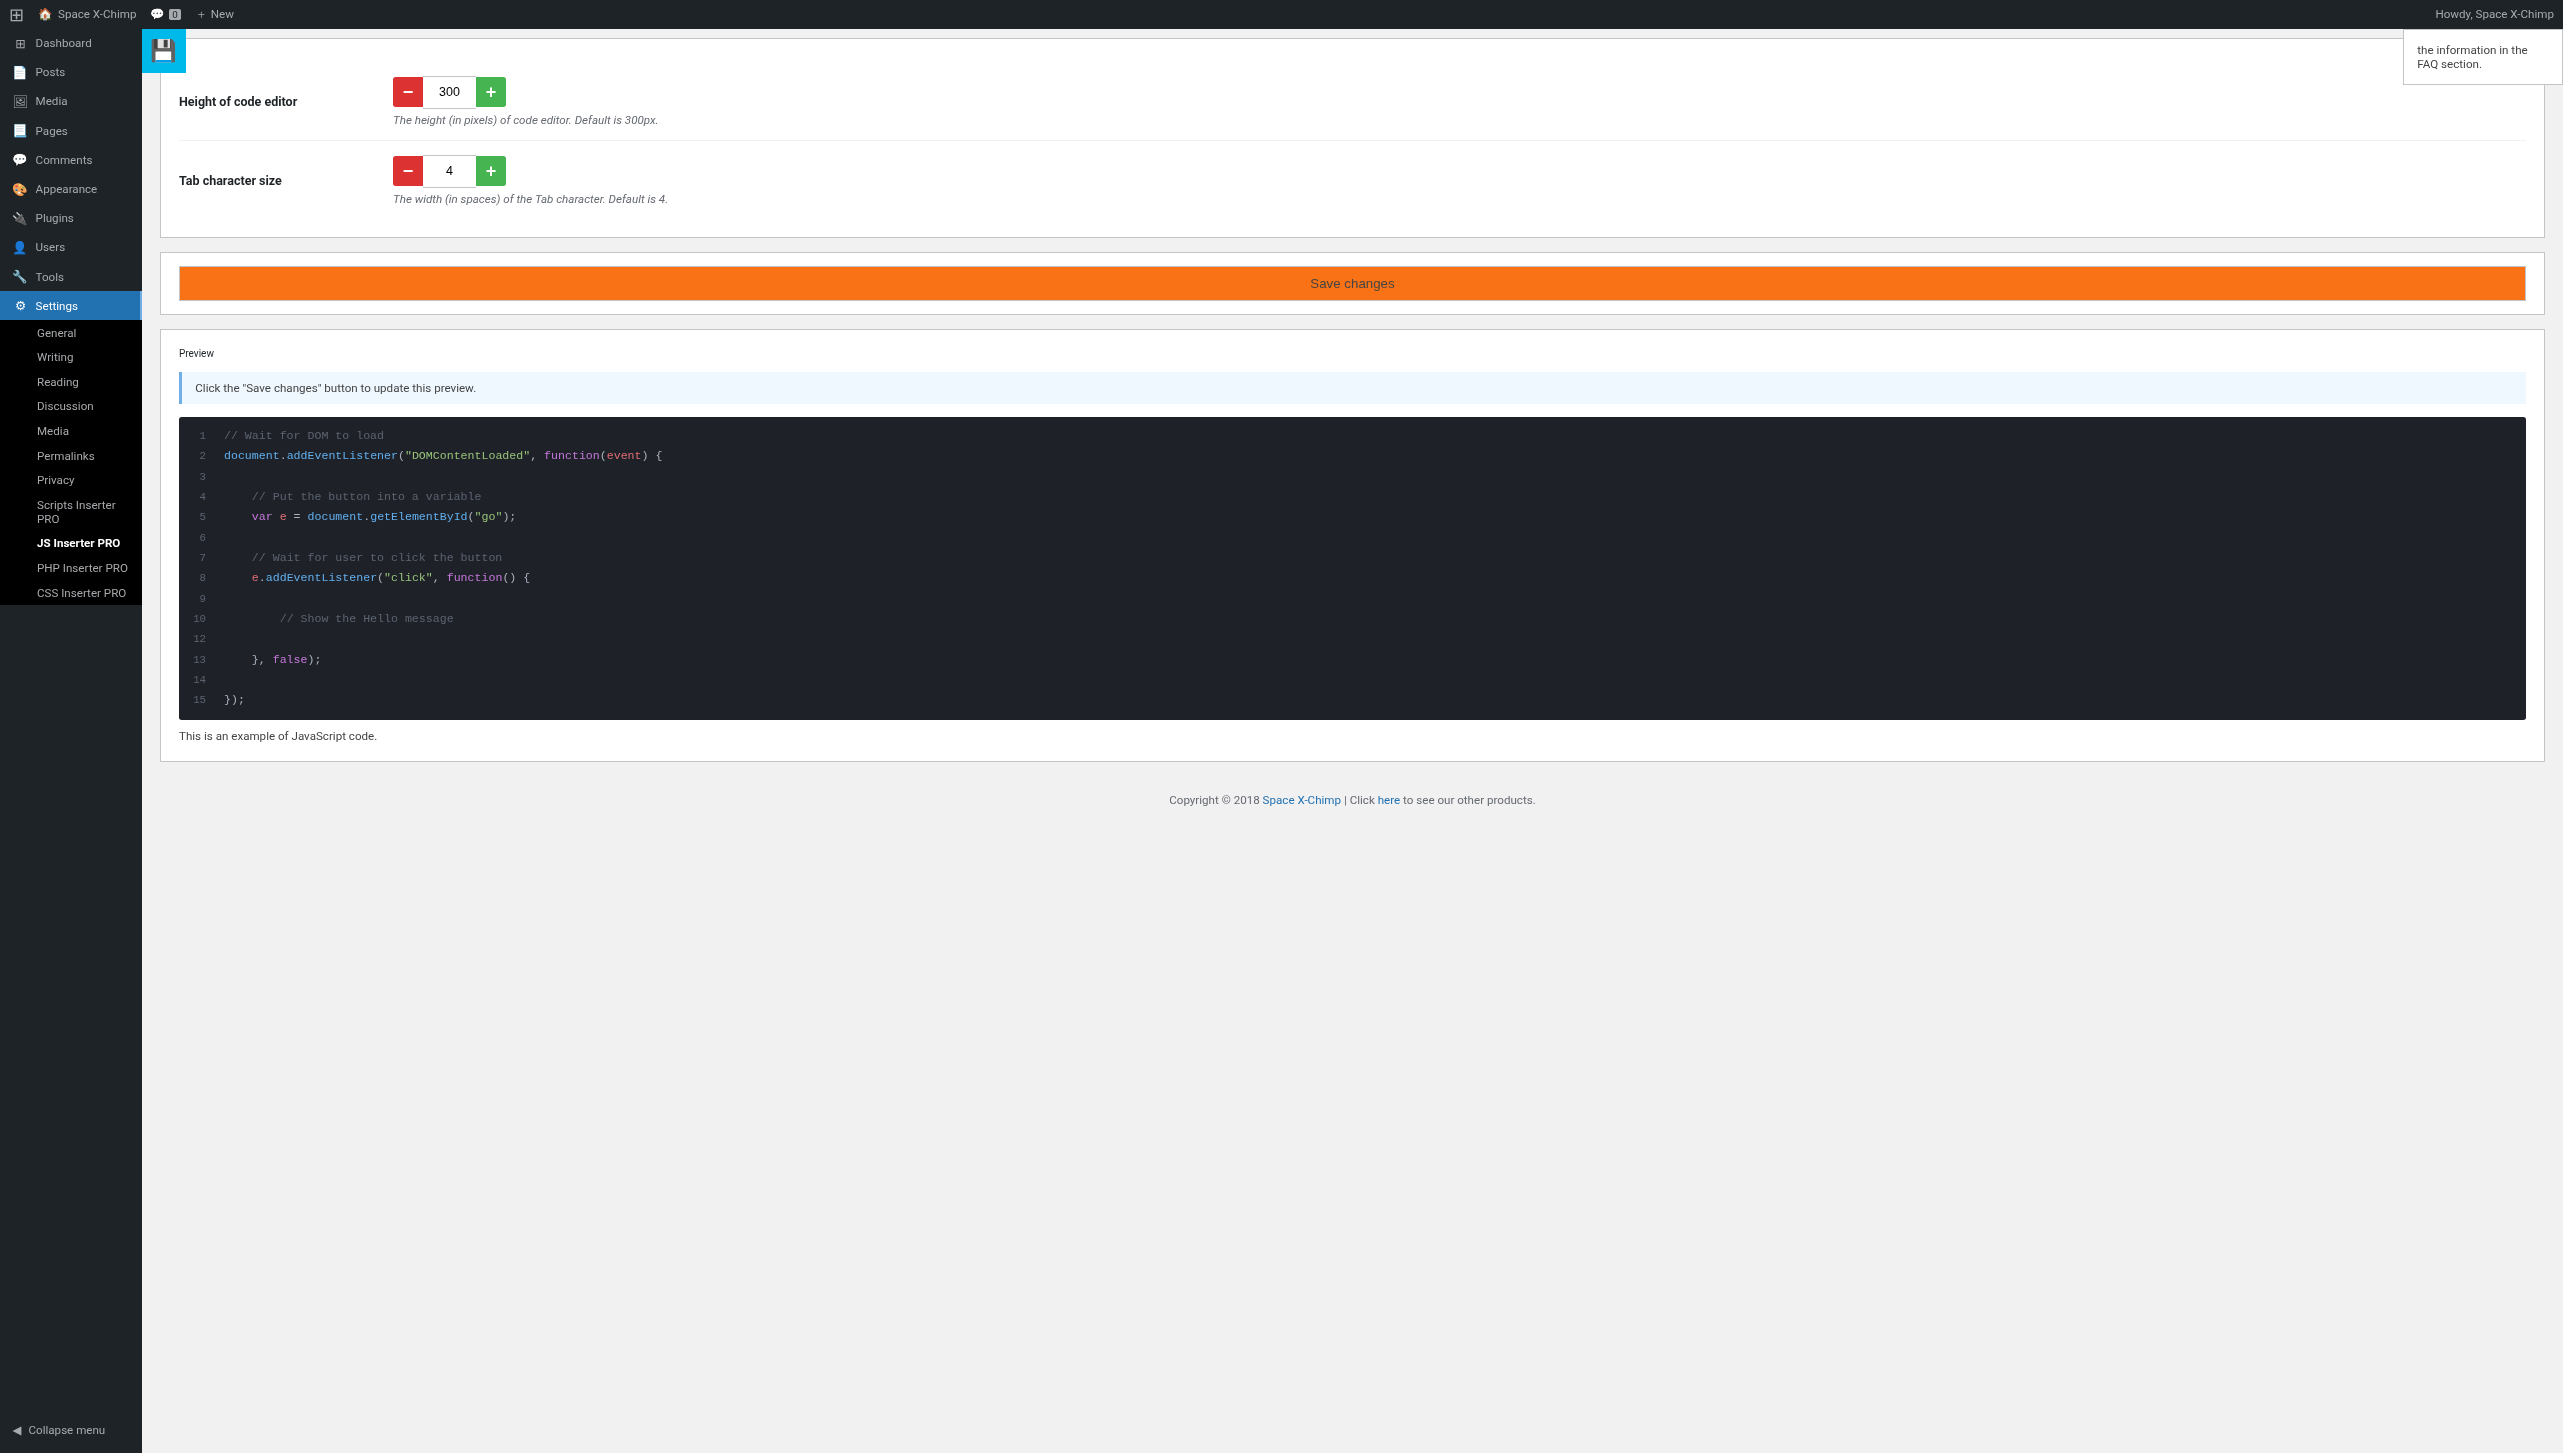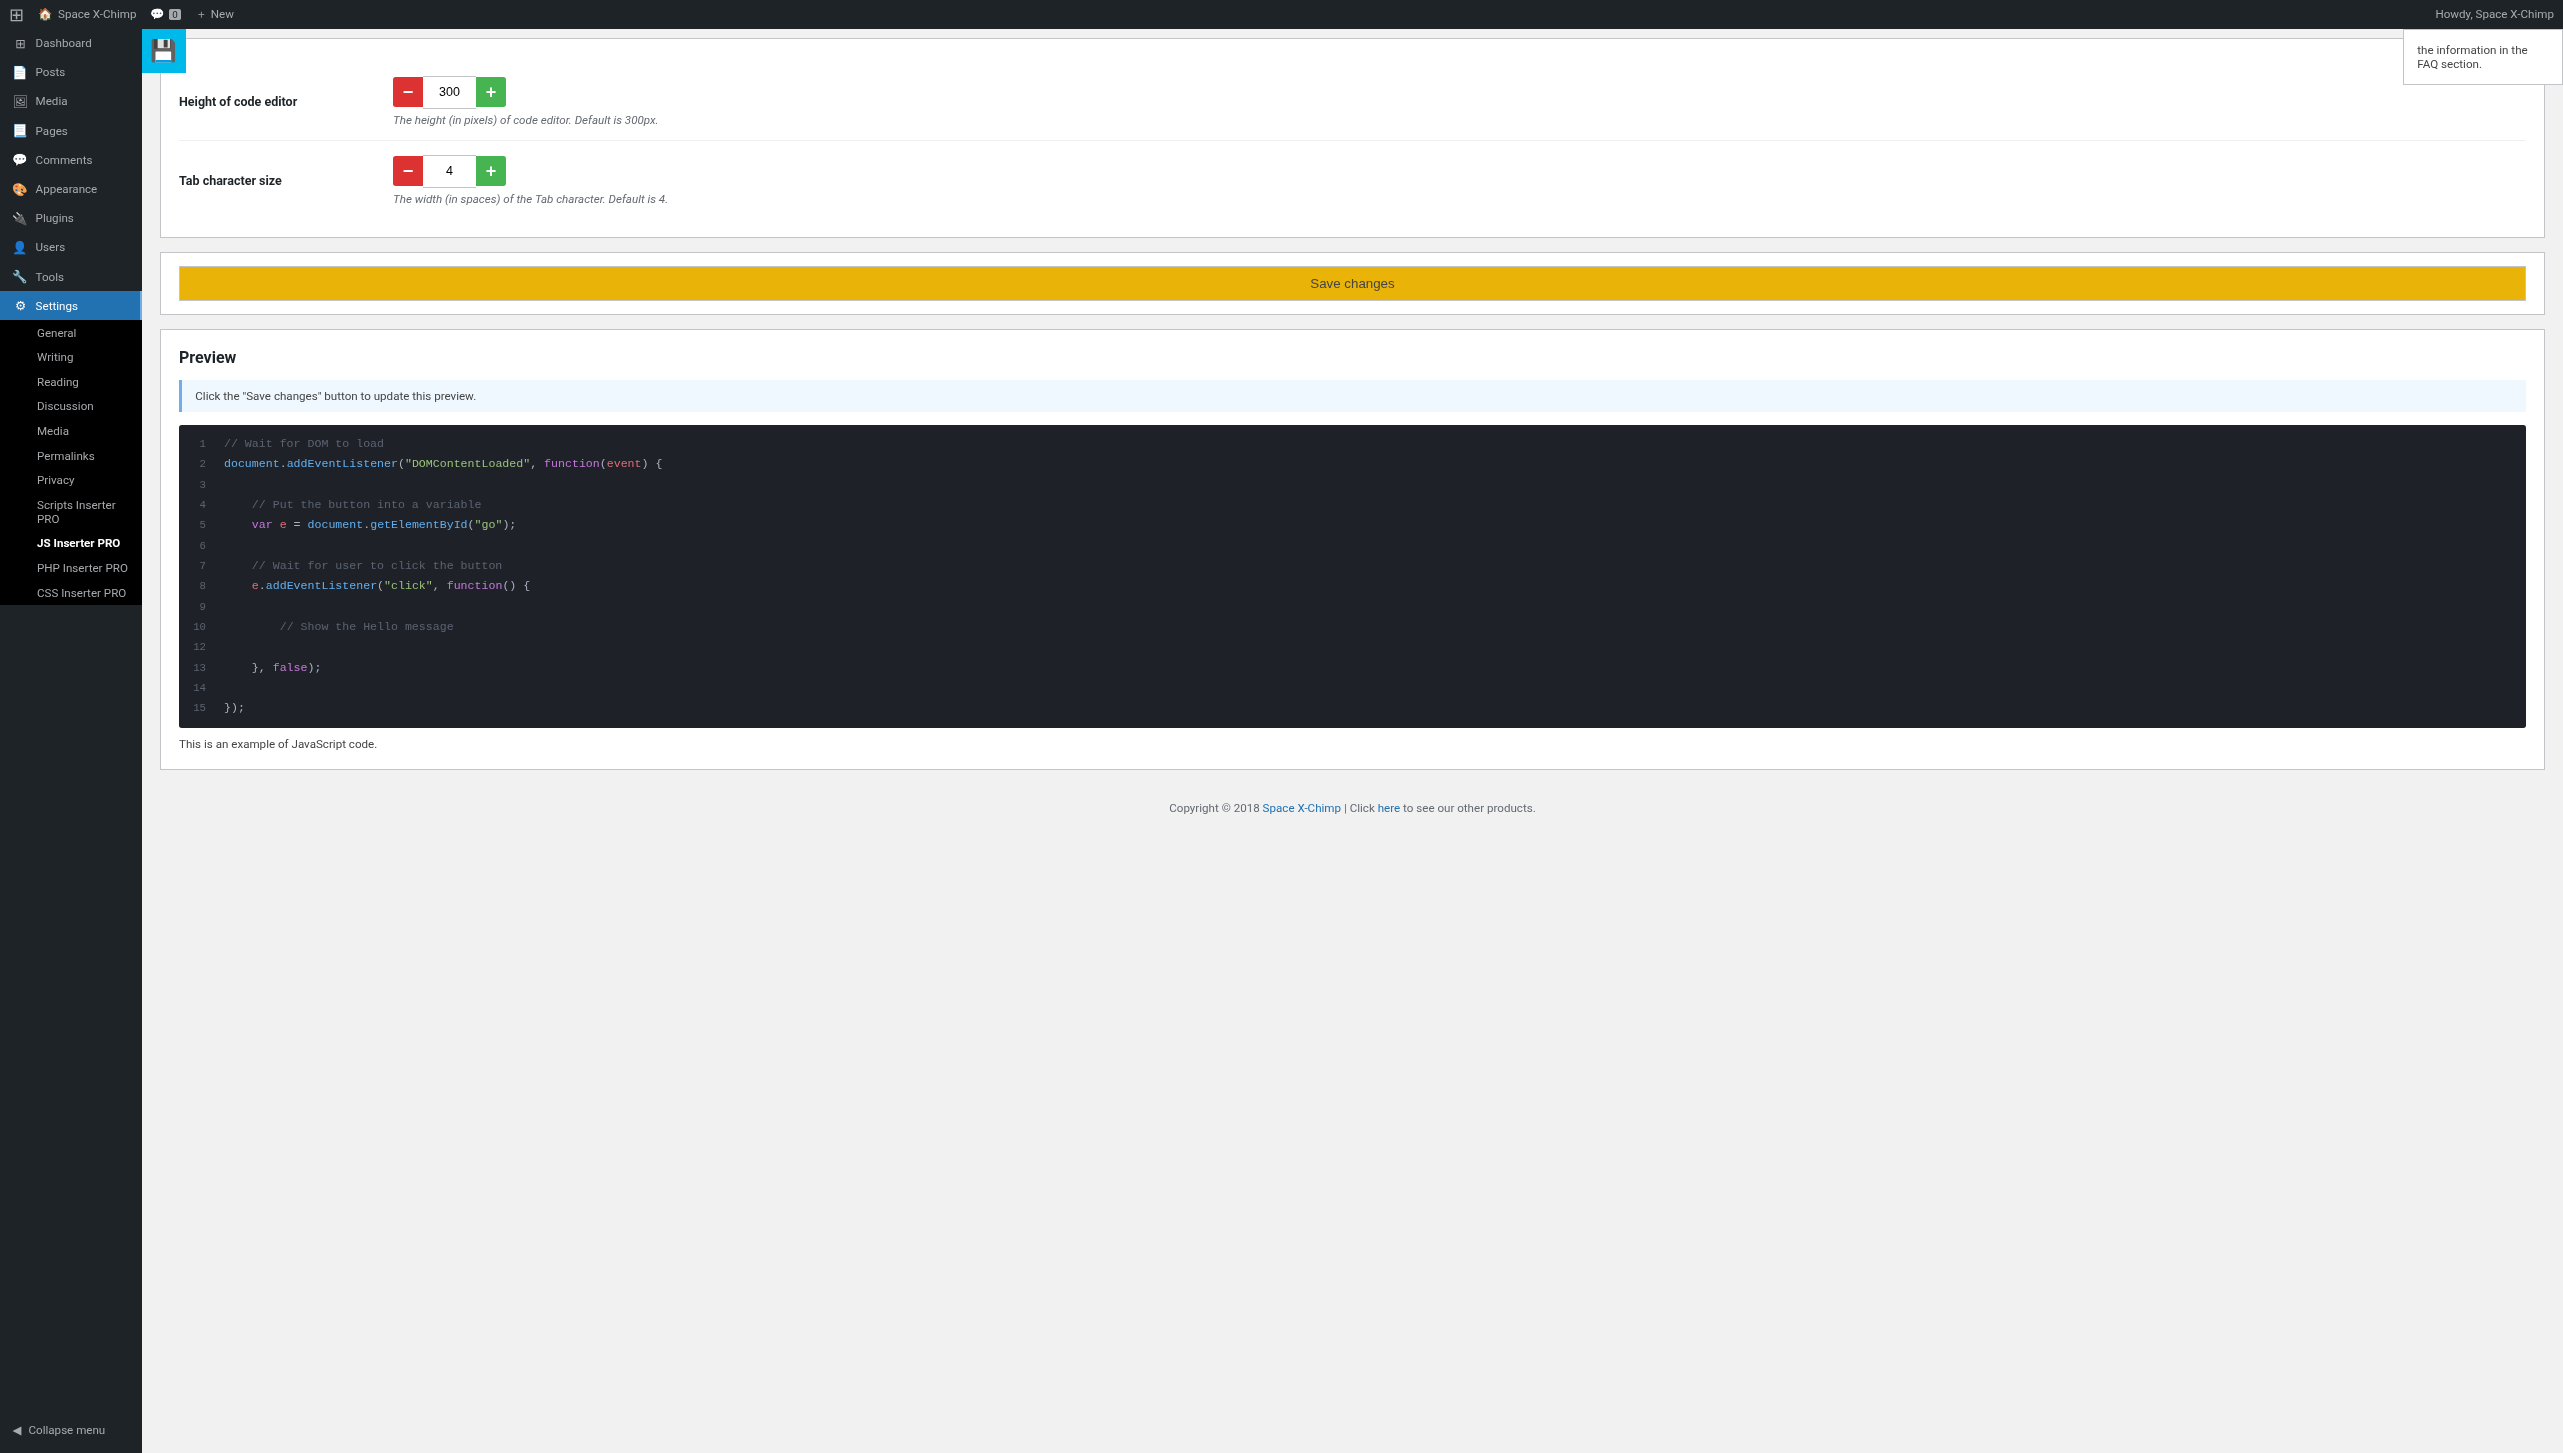--- a/index.html
+++ b/index.html
@@ -197,39 +197,39 @@
     .save-changes-bar {
       background: #fff;
       border: 0.9px solid #c3c4c7;
       padding: 13.3px 18px;
       margin-bottom: 13.3px;
     }
     .save-changes-btn {
       display: block;
       width: 100%;
       padding: 9px 18px;
-      background: #eab308;
+      background: #f97316;
       border: 0.9px solid #c3c4c7;
       font-size: 13.3px;
       color: #444;
       cursor: pointer;
       text-align: center;
     }
 
     
     .preview-section {
       background: #fff;
       border: 0.9px solid #c3c4c7;
       padding: 18px;
       margin-bottom: 13.3px;
     }
 
     .preview-title {
-      font-size: 16px;
-      font-weight: 700;
+      font-size: 10px;
+      font-weight: 400;
       color: #1d2327;
       margin-bottom: 13.3px;
     }
 
     .preview-notice {
       background: #f0f8ff;
       border-left: 3.6px solid #72aee6;
       padding: 9px 13.3px;
       margin-bottom: 13.3px;
       color: #444;

